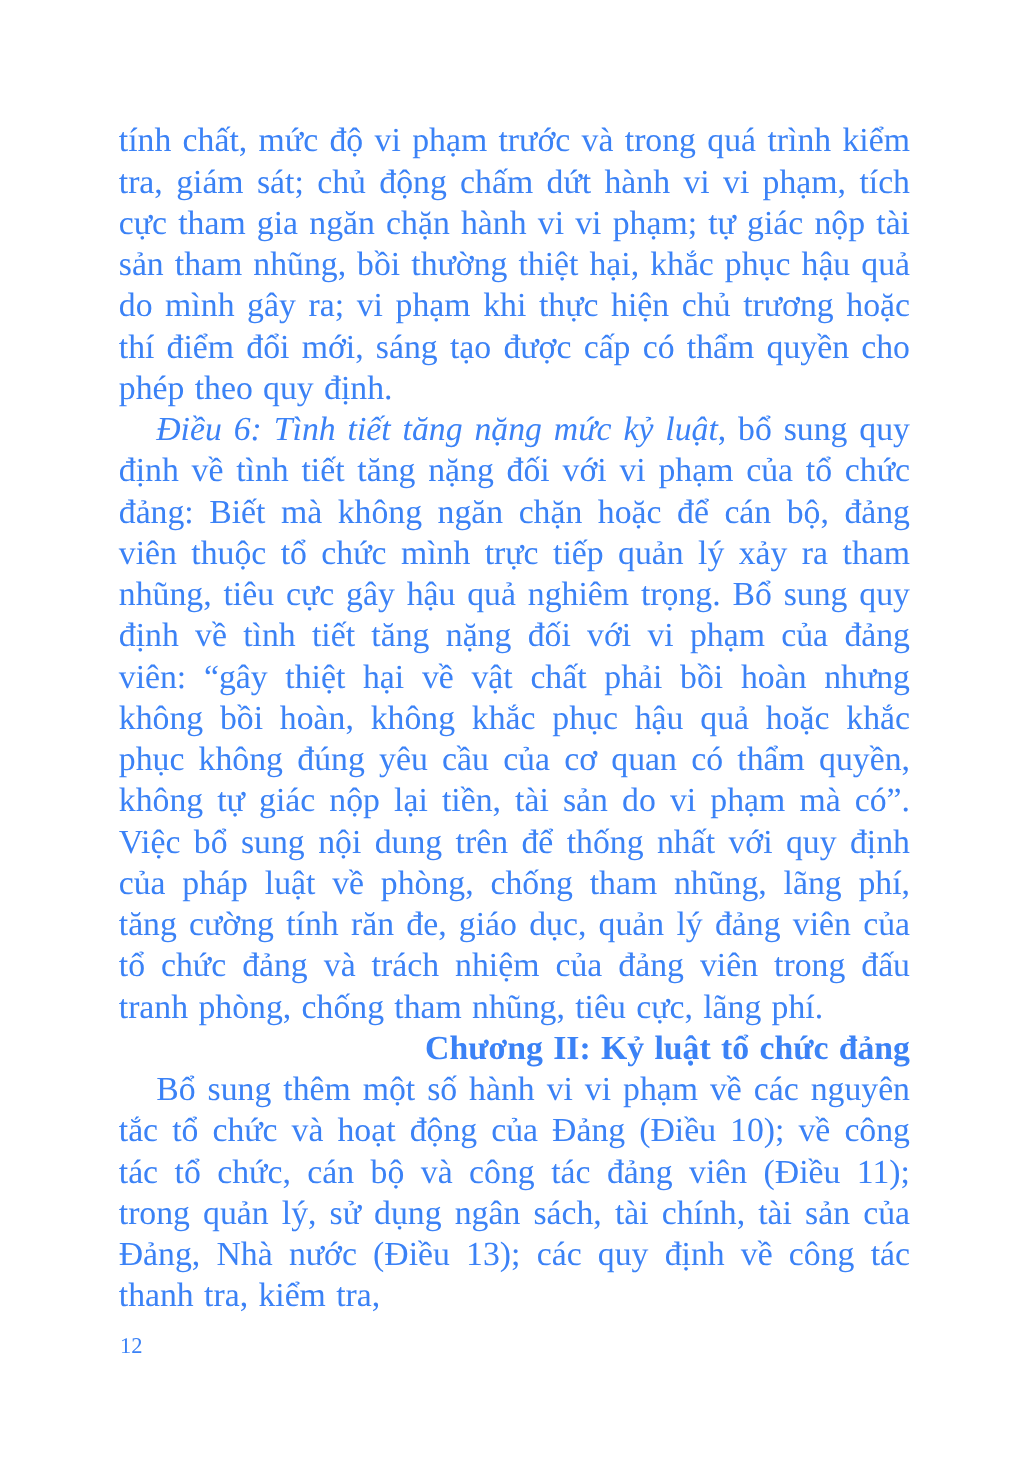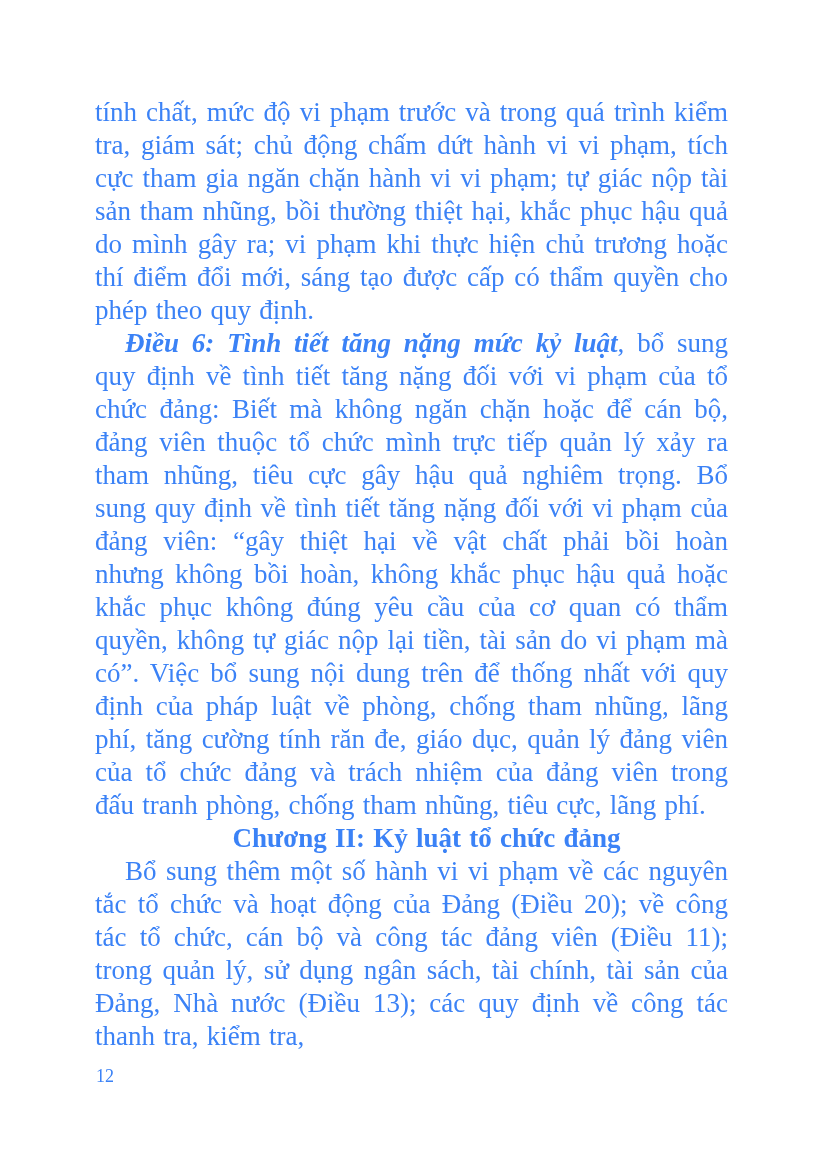--- a/index.html
+++ b/index.html
@@ -29,42 +29,42 @@
   }
   .para {
     margin: 0;
     padding: 0;
     text-align: justify;
   }
   .para.indent {
     text-indent: 30px;
   }
   .lead-bold-italic {
-    font-weight: bold;
+    font-weight: normal;
     font-style: italic;
   }
   .chapter-heading {
     margin: 0;
     padding: 0;
     font-weight: bold;
     text-indent: 30px;
-    text-align: center;
+    text-align: right;
   }
   .page-number {
     position: absolute;
     left: 96px;
     top: 1060px;
     font-size: 18px;
     line-height: 33px;
   }
 </style>
 </head>
 <body>
 
 <div class="page">
   <div class="text-block">
     <p class="para">tính chất, mức độ vi phạm trước và trong quá trình kiểm tra, giám sát; chủ động chấm dứt hành vi vi phạm, tích cực tham gia ngăn chặn hành vi vi phạm; tự giác nộp tài sản tham nhũng, bồi thường thiệt hại, khắc phục hậu quả do mình gây ra; vi phạm khi thực hiện chủ trương hoặc thí điểm đổi mới, sáng tạo được cấp có thẩm quyền cho phép theo quy định.</p>
     <p class="para indent"><span class="lead-bold-italic">Điều 6: Tình tiết tăng nặng mức kỷ luật</span><span>, bổ sung quy định về tình tiết tăng nặng đối với vi phạm của tổ chức đảng: Biết mà không ngăn chặn hoặc để cán bộ, đảng viên thuộc tổ chức mình trực tiếp quản lý xảy ra tham nhũng, tiêu cực gây hậu quả nghiêm trọng. Bổ sung quy định về tình tiết tăng nặng đối với vi phạm của đảng viên: “gây thiệt hại về vật chất phải bồi hoàn nhưng không bồi hoàn, không khắc phục hậu quả hoặc khắc phục không đúng yêu cầu của cơ quan có thẩm quyền, không tự giác nộp lại tiền, tài sản do vi phạm mà có”. Việc bổ sung nội dung trên để thống nhất với quy định của pháp luật về phòng, chống tham nhũng, lãng phí, tăng cường tính răn đe, giáo dục, quản lý đảng viên của tổ chức đảng và trách nhiệm của đảng viên trong đấu tranh phòng, chống tham nhũng, tiêu cực, lãng phí.</span></p>
     <p class="chapter-heading">Chương II: Kỷ luật tổ chức đảng</p>
-    <p class="para indent">Bổ sung thêm một số hành vi vi phạm về các nguyên tắc tổ chức và hoạt động của Đảng (Điều 20); về công tác tổ chức, cán bộ và công tác đảng viên (Điều 11); trong quản lý, sử dụng ngân sách, tài chính, tài sản của Đảng, Nhà nước (Điều 13); các quy định về công tác thanh tra, kiểm tra,</p>
+    <p class="para indent">Bổ sung thêm một số hành vi vi phạm về các nguyên tắc tổ chức và hoạt động của Đảng (Điều 10); về công tác tổ chức, cán bộ và công tác đảng viên (Điều 11); trong quản lý, sử dụng ngân sách, tài chính, tài sản của Đảng, Nhà nước (Điều 13); các quy định về công tác thanh tra, kiểm tra,</p>
   </div>
   <div class="page-number">12</div>
 </div>
 
 </body></html>

